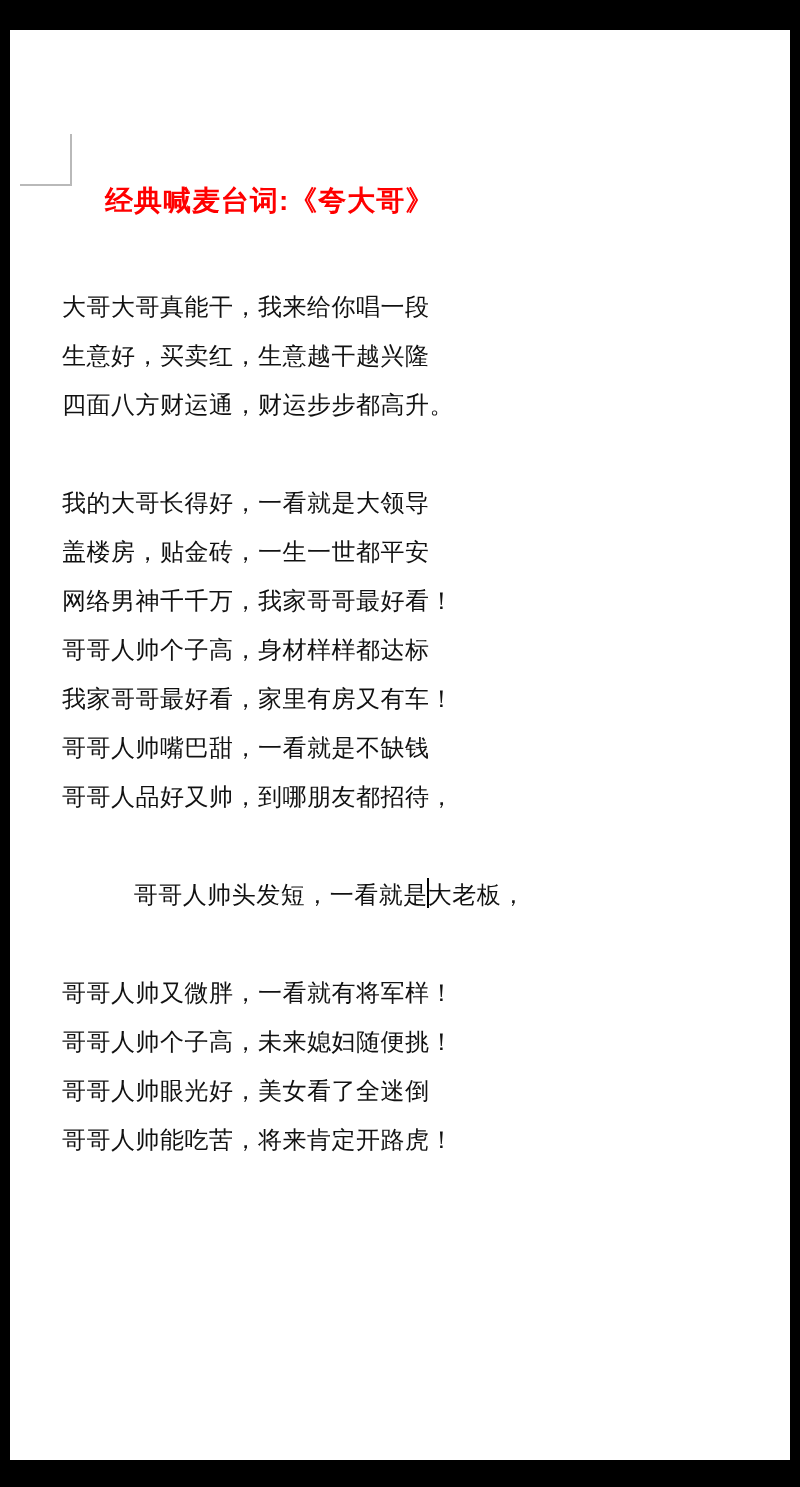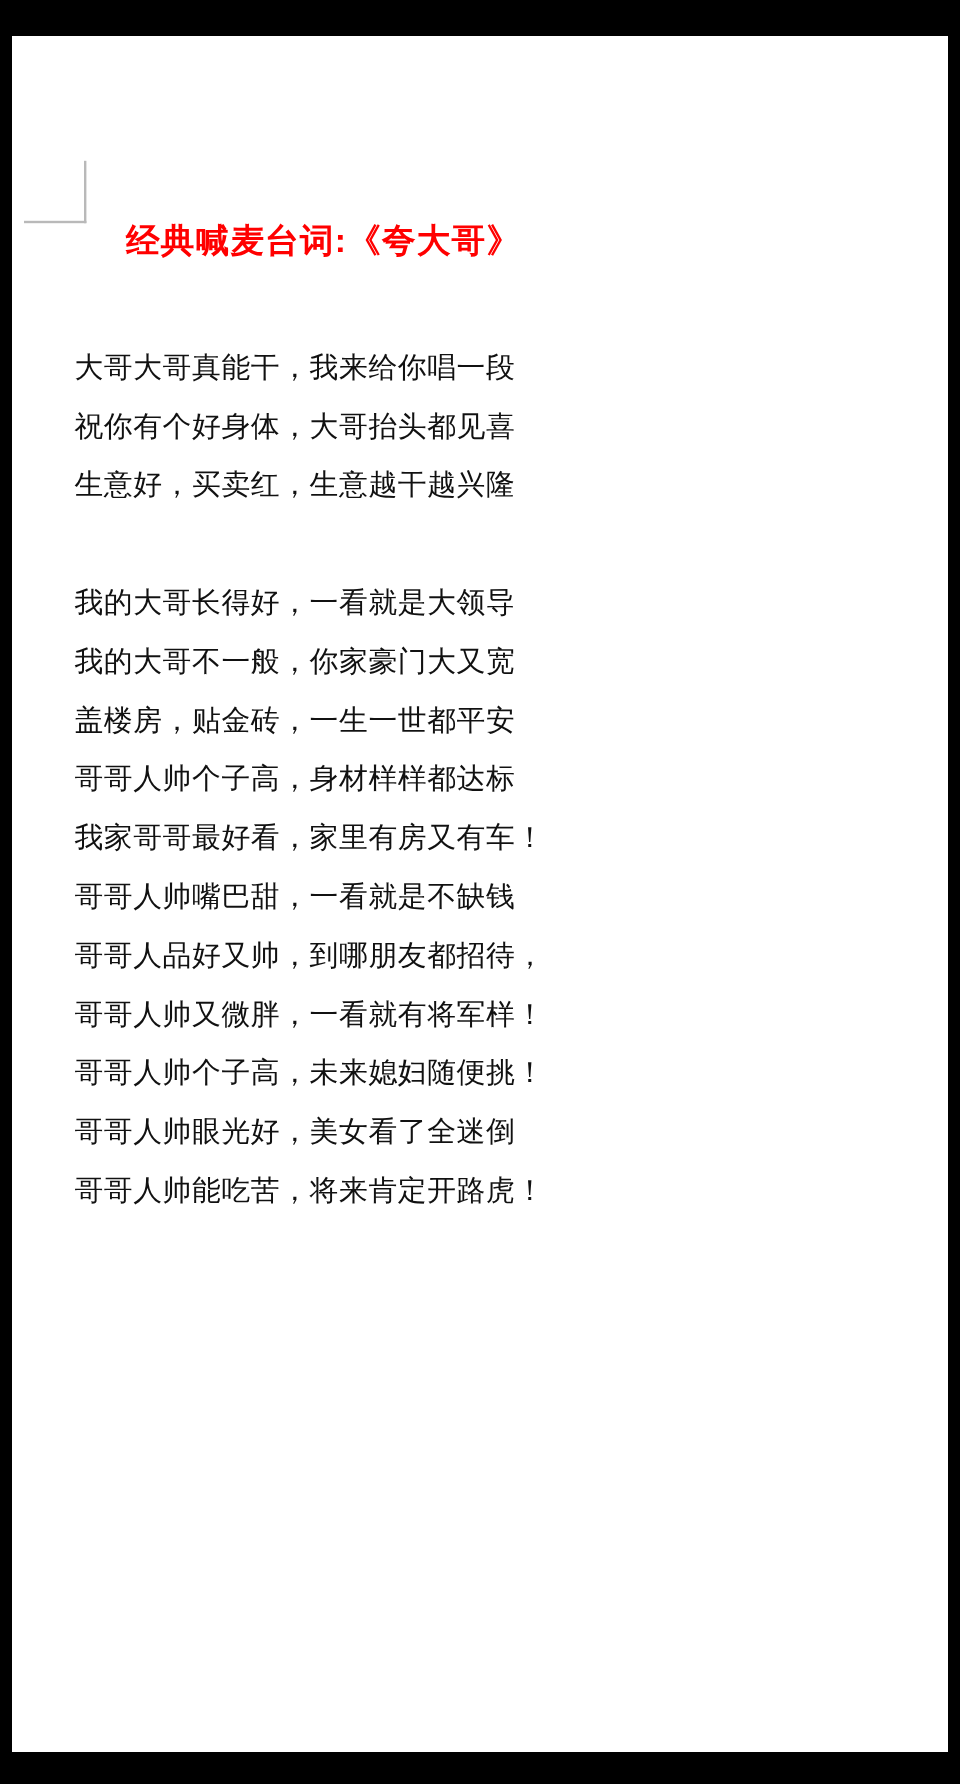--- a/index.html
+++ b/index.html
@@ -86,32 +86,35 @@
   <div class="page">
 
     <div class="corner-mark"></div>
 
     <div class="doc-title">经典喊麦台词:《夸大哥》</div>
 
     <div class="body-text">
 
       <div class="stanza">
         <div class="line">大哥大哥真能干，我来给你唱一段</div>
-        <div class="line">祝你有个好身体，大哥抬头都见喜</div>
         <div class="line">生意好，买卖红，生意越干越兴隆</div>
+        <div class="line">四面八方财运通，财运步步都高升。</div>
       </div>
 
       <div class="stanza">
         <div class="line">我的大哥长得好，一看就是大领导</div>
-        <div class="line">我的大哥不一般，你家豪门大又宽</div>
         <div class="line">盖楼房，贴金砖，一生一世都平安</div>
+        <div class="line">网络男神千千万，我家哥哥最好看！</div>
         <div class="line">哥哥人帅个子高，身材样样都达标</div>
         <div class="line">我家哥哥最好看，家里有房又有车！</div>
         <div class="line">哥哥人帅嘴巴甜，一看就是不缺钱</div>
         <div class="line">哥哥人品好又帅，到哪朋友都招待，</div>
+        <div class="line">
+          <span>哥哥人帅头发短，一看就是</span><span class="caret"></span><span>大老板，</span>
+        </div>
         <div class="line">哥哥人帅又微胖，一看就有将军样！</div>
         <div class="line">哥哥人帅个子高，未来媳妇随便挑！</div>
         <div class="line">哥哥人帅眼光好，美女看了全迷倒</div>
         <div class="line">哥哥人帅能吃苦，将来肯定开路虎！</div>
       </div>
 
     </div>
   </div>
 </div>
 

